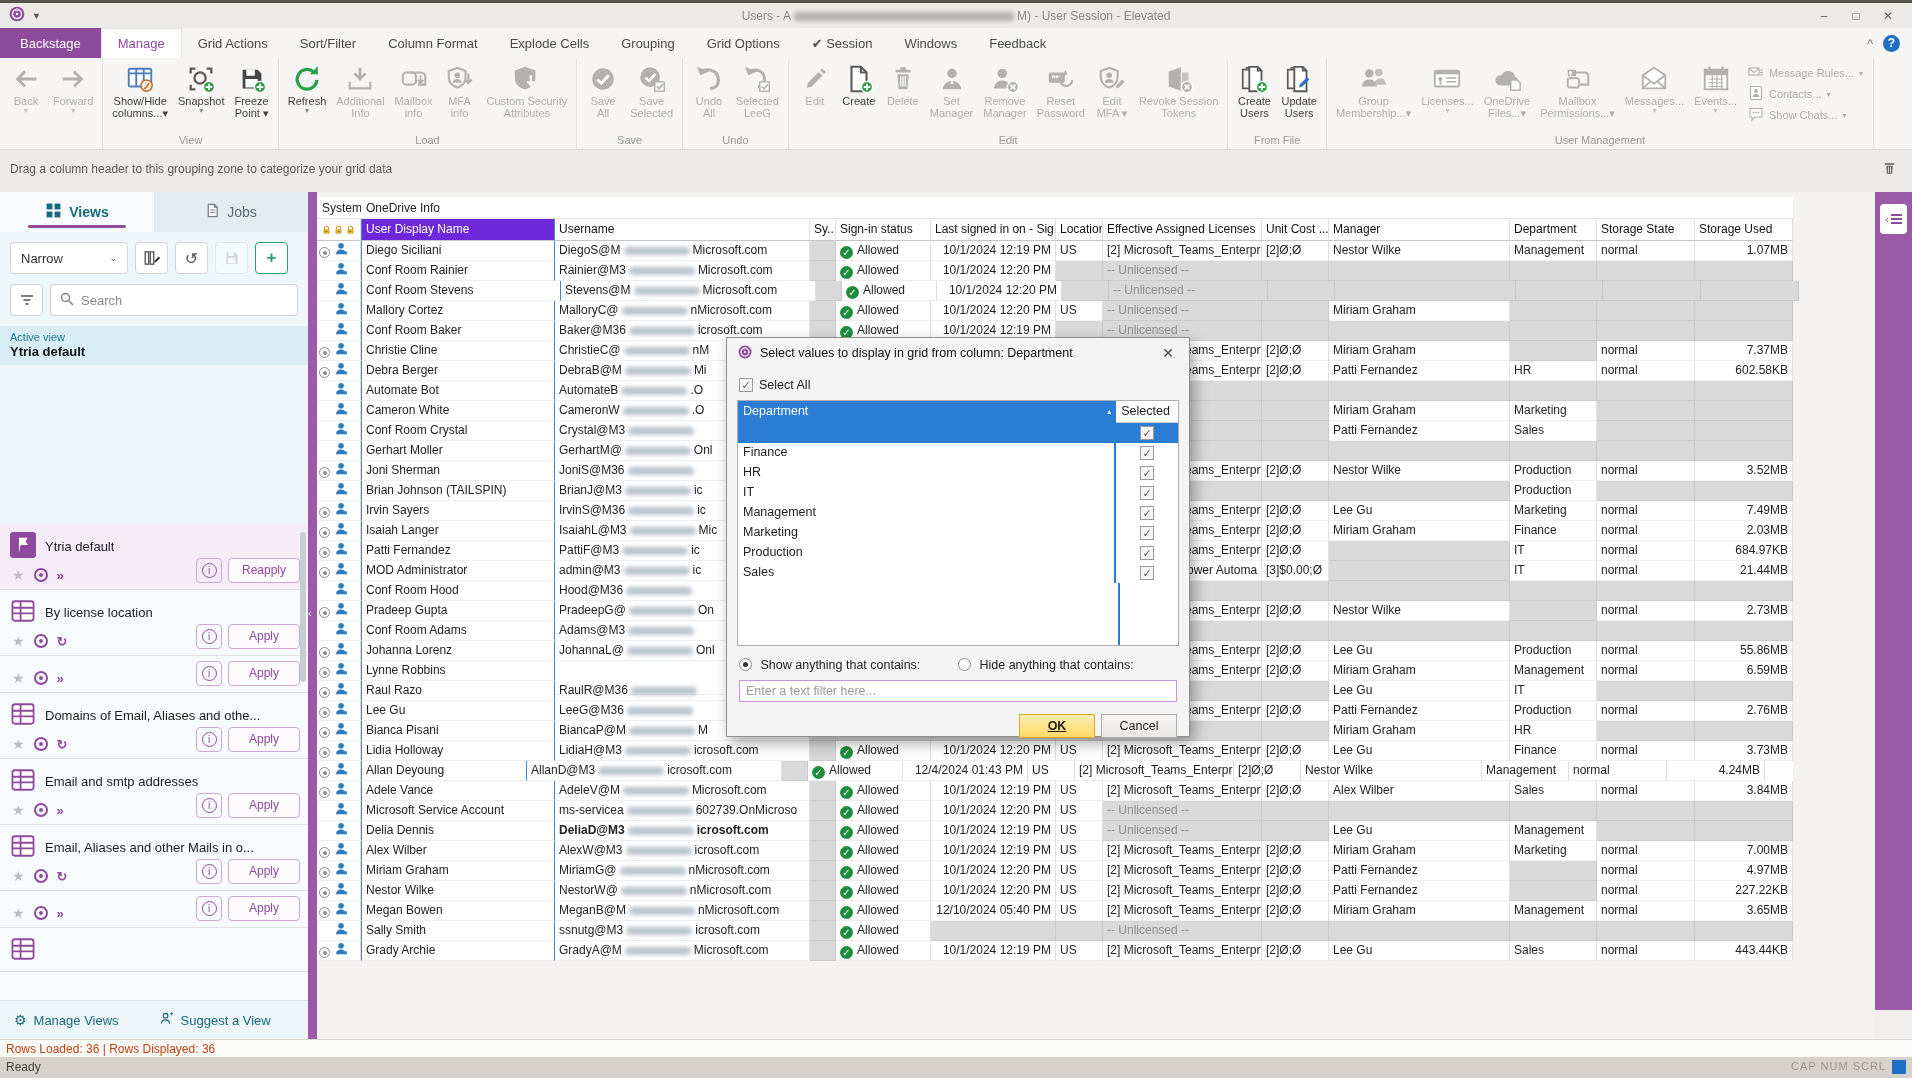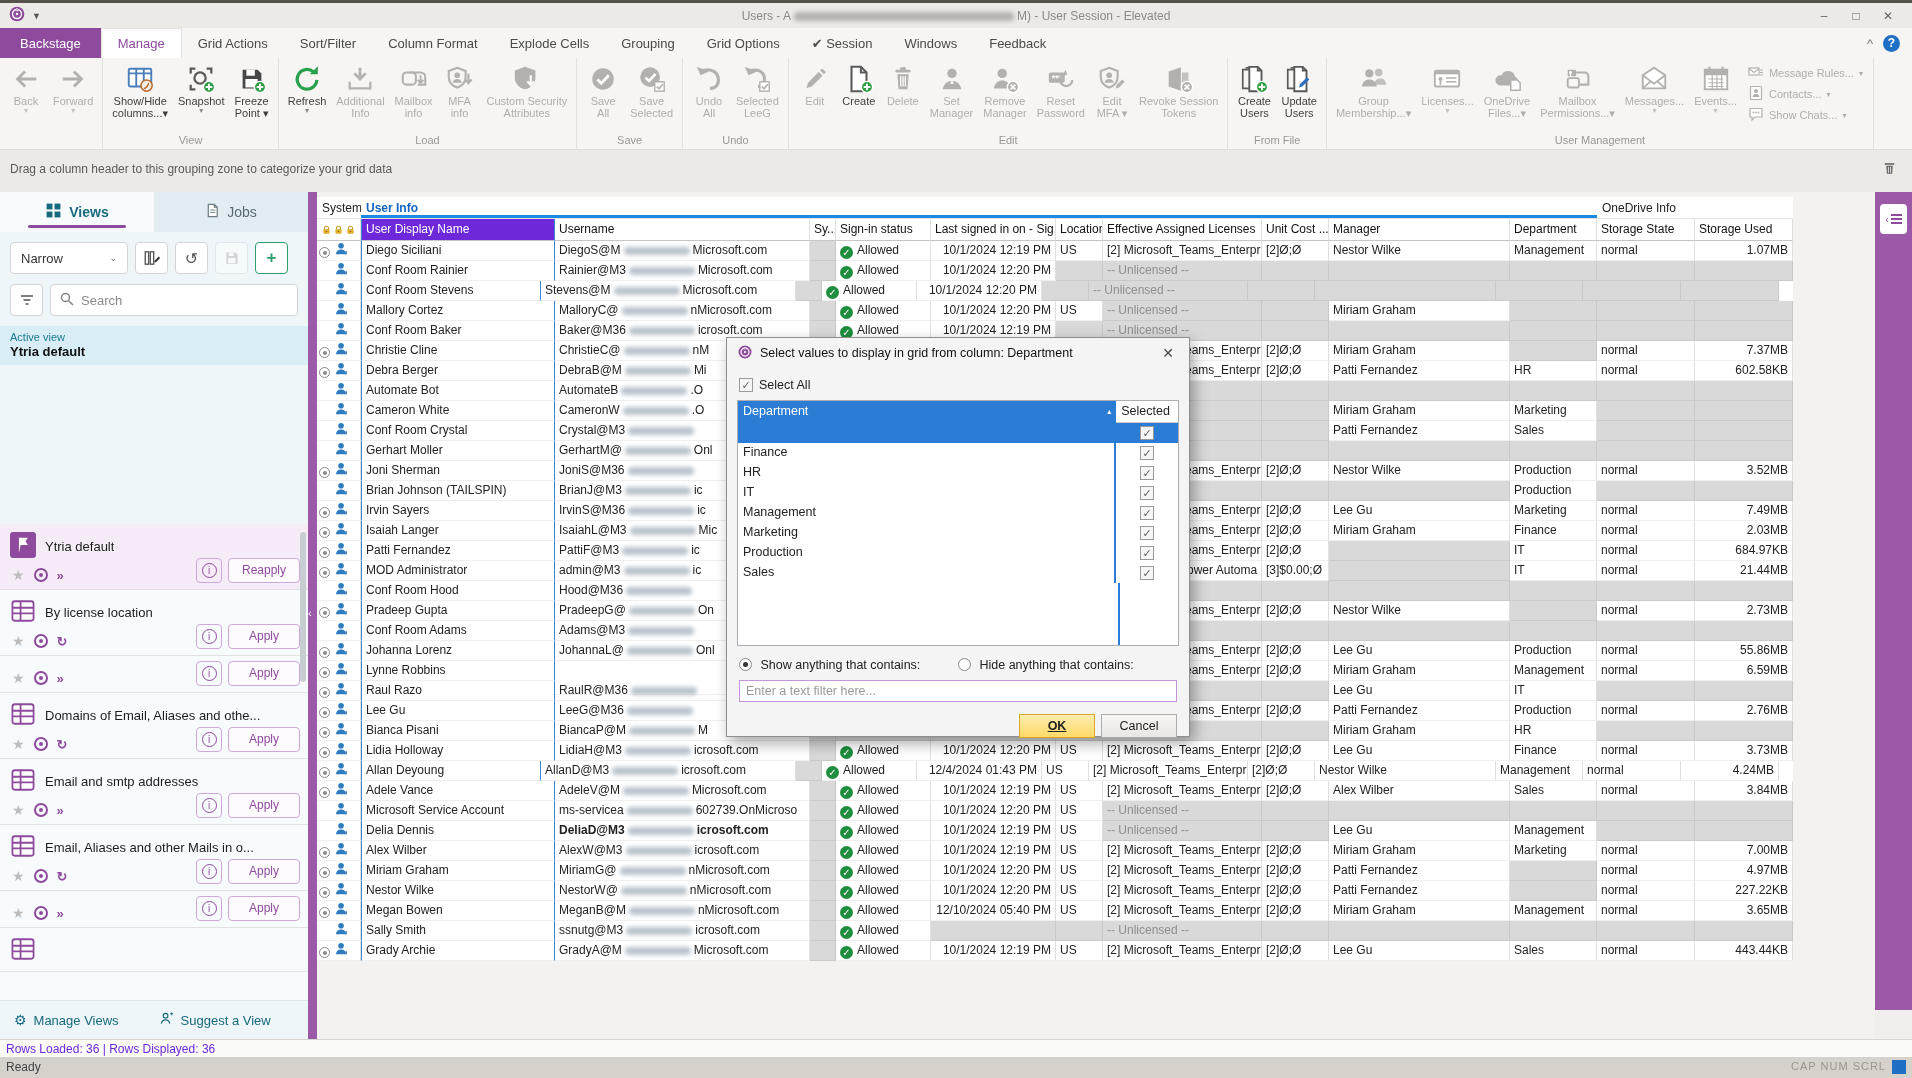--- a/index.html
+++ b/index.html
@@ -122,21 +122,21 @@
   .dl-divider-rest{position:absolute;left:380px;top:182px;bottom:0;width:2px;background:#2a7cd4}
   .dlg-radios{display:flex;align-items:center;padding:10px 12px 0 12px;gap:0;font-size:12.5px}
   .radio{width:13px;height:13px;border:1px solid #8a8a8a;border-radius:50%;background:#fff;display:inline-block;margin-right:5px;position:relative;top:2px}
   .radio.on::after{content:"";position:absolute;left:3px;top:3px;width:5px;height:5px;border-radius:50%;background:#333}
   .dlg-input{margin:8px 12px 0 12px;height:22px;background:#fff;border:1px solid #c793d9;color:#9a9a9a;font-size:12.5px;padding:0 6px;line-height:20px}
   .dlg-btns{display:flex;justify-content:flex-end;gap:6px;padding:12px 12px 0 0}
   .btn{min-width:76px;height:24px;text-align:center;line-height:22px;font-size:12.5px;border:1px solid #adadad;background:linear-gradient(#f7f6f5,#e9e7e4)}
   .btn.ok{background:linear-gradient(#ffeeb0,#ffd968);border-color:#d9a72a;font-weight:bold;text-decoration:underline}
 
   
-  .status1{position:absolute;left:0;right:0;top:1039px;height:18px;background:#fbfbfa;border-top:1px solid #d7d5d1;font-size:12px;padding:2px 0 0 6px;color:#6d28d9}
+  .status1{position:absolute;left:0;right:0;top:1039px;height:18px;background:#fbfbfa;border-top:1px solid #d7d5d1;font-size:12px;padding:2px 0 0 6px;color:#c2410c}
   .status2{position:absolute;left:0;right:0;top:1057px;height:21px;background:#d6d2cb;font-size:12px;padding:3px 0 0 6px;color:#444}
   .statright{position:absolute;right:26px;top:3px;color:#9b968e;letter-spacing:1px;font-size:11px}
   .bluesq{position:absolute;right:6px;top:3px;width:14px;height:14px;background:#1f6fc5}
 </style>
 </head>
 <body>
 
 <div class="titlebar">
   <div class="qat">
     <span id="app-logo"><svg width="18" height="18" viewBox="0 0 32 32">
@@ -822,21 +822,20 @@
         <span></span>
         <span></span>
       </span>
     </div>
 </div>
 
 <div class="gridarea">
     <div class="gwrap" id="gwrap" style="width: 1476px;">
       <div class="ggrouprow">
         <div class="ggroupcell" style="width: 44px;">System</div>
-        <div class="ggroupcell userinfo" style="width: 1236px;">User Info</div>
         <div class="ggroupcell" style="width: 196px;">OneDrive Info</div>
       </div>
       <div class="ghead">
         <div class="gcell" style="width: 44px;">
           <span class="locks">
             <svg width="12" height="12" viewBox="0 0 32 32">
               <path d="M10 15v-4a6 6 0 0 1 12 0v4" stroke="#c99a28" stroke-width="3.4" fill="none"></path>
               <rect x="7" y="14" width="18" height="13" rx="2" fill="#e0ad2e"></rect>
               <circle cx="16" cy="20" r="2" fill="#8a6a12"></circle>
             </svg>
@@ -902,21 +901,21 @@
         <div class="gcell gray" style="width: 87px;"></div>
         <div class="gcell gray" style="width: 98px;"></div>
         <div class="gcell gray r" style="width: 98px;"></div>
       </div>
       <div class="grow">
         <div class="gcell" style="width: 44px; padding: 0px 2px;"><span style="display:inline-block;width:11px"></span><span style="margin-left:4px"><svg width="15" height="15" viewBox="0 0 32 32">
               <circle cx="15" cy="10" r="6" fill="#2f7cc0"></circle>
               <path d="M4 28c1.5-8 6-10 11-10s9.5 2 11 10z" fill="#2f7cc0"></path>
               <path d="M26 22v6" stroke="#2f7cc0" stroke-width="3"></path>
             </svg></span></div>
-        <div class="gcell col-name-b" style="width: 180px;">Conf Room Stevens</div>
+        <div class="gcell col-name-b" style="width: 200px;">Conf Room Stevens</div>
         <div class="gcell" style="width: 255px;"><span>Stevens@M</span><span class="redact small"></span><span>Microsoft.com</span></div>
         <div class="gcell gray" style="width: 26px;"></div>
         <div class="gcell" style="width: 95px;"><span class="okck">✓</span>Allowed</div>
         <div class="gcell r" style="width: 125px;">10/1/2024 12:20 PM</div>
         <div class="gcell gray" style="width: 47px;"></div>
         <div class="gcell gray graytxt" style="width: 159px;">-- Unlicensed --</div>
         <div class="gcell gray" style="width: 67px;"></div>
         <div class="gcell gray" style="width: 181px;"></div>
         <div class="gcell gray" style="width: 87px;"></div>
         <div class="gcell gray" style="width: 98px;"></div>
@@ -1358,21 +1357,21 @@
         <div class="gcell" style="width: 87px;">Finance</div>
         <div class="gcell" style="width: 98px;">normal</div>
         <div class="gcell r" style="width: 98px;">3.73MB</div>
       </div>
       <div class="grow">
         <div class="gcell" style="width: 44px; padding: 0px 2px;"><span class="selind"></span><span style="margin-left:4px"><svg width="15" height="15" viewBox="0 0 32 32">
               <circle cx="15" cy="10" r="6" fill="#2f7cc0"></circle>
               <path d="M4 28c1.5-8 6-10 11-10s9.5 2 11 10z" fill="#2f7cc0"></path>
               <path d="M26 22v6" stroke="#2f7cc0" stroke-width="3"></path>
             </svg></span></div>
-        <div class="gcell col-name-b" style="width: 180px;">Allan Deyoung</div>
+        <div class="gcell col-name-b" style="width: 166px;">Allan Deyoung</div>
         <div class="gcell" style="width: 255px;"><span>AllanD@M3</span><span class="redact small"></span><span>icrosoft.com</span></div>
         <div class="gcell gray" style="width: 26px;"></div>
         <div class="gcell" style="width: 95px;"><span class="okck">✓</span>Allowed</div>
         <div class="gcell r" style="width: 125px;">12/4/2024 01:43 PM</div>
         <div class="gcell" style="width: 47px;">US</div>
         <div class="gcell" style="width: 159px;">[2] Microsoft_Teams_Enterpri</div>
         <div class="gcell" style="width: 67px;">[2]Ø;Ø</div>
         <div class="gcell" style="width: 181px;">Nestor Wilke</div>
         <div class="gcell" style="width: 87px;">Management</div>
         <div class="gcell" style="width: 98px;">normal</div>

